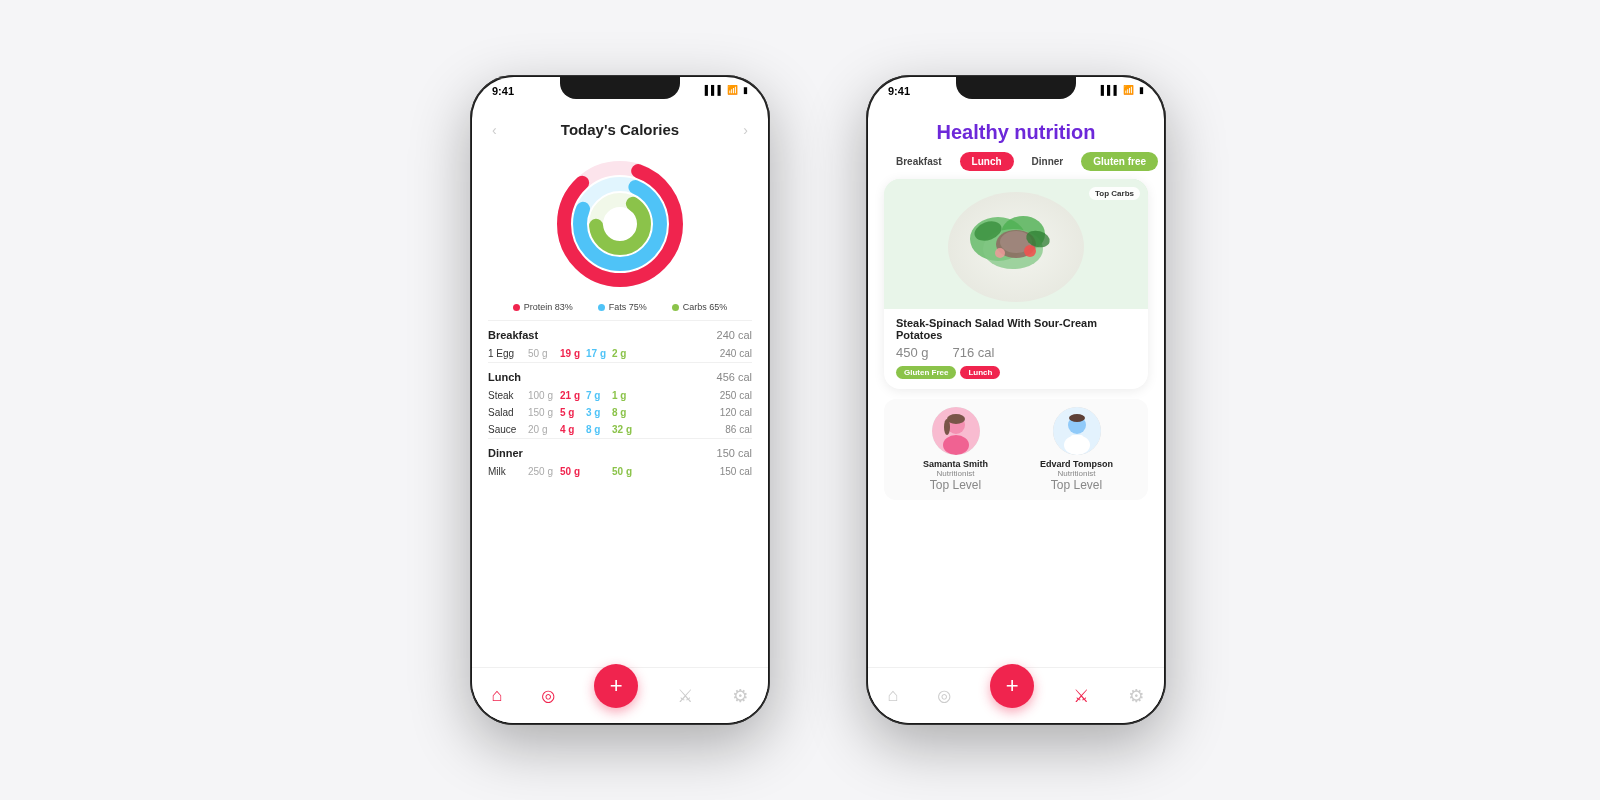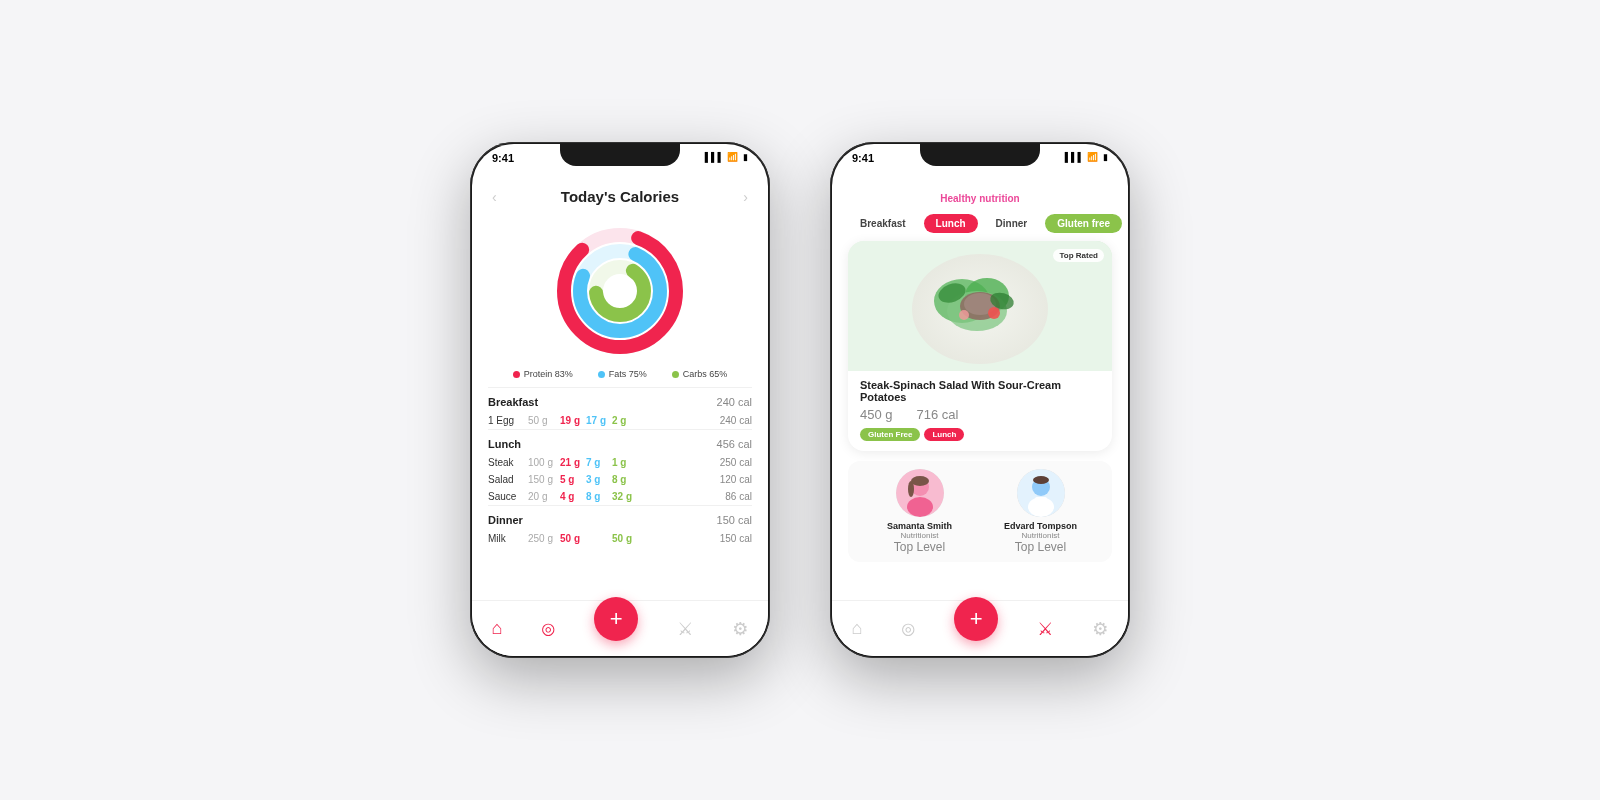--- a/index.html
+++ b/index.html
@@ -9,27 +9,28 @@
       background: #f5f5f7;
       display: flex;
       align-items: center;
       justify-content: center;
       font-family: -apple-system, BlinkMacSystemFont, 'Segoe UI', sans-serif;
       gap: 60px;
     }
 
     .phone {
       width: 300px;
-      height: 516px;
+      height: 650px;
       background: #1a1a1a;
       border-radius: 44px;
       padding: 2px;
       box-shadow: 0 20px 60px rgba(0,0,0,0.3), inset 0 0 0 1px #333;
       position: relative;
       flex-shrink: 0;
+      margin-left: 36px;
     }
 
     .phone-inner {
       width: 100%;
       height: 100%;
       background: #fff;
       border-radius: 42px;
       overflow: hidden;
       position: relative;
       display: flex;
@@ -159,21 +160,21 @@
     .macro-p { color: #f0244e; }
     .macro-f { color: #4fc3f7; }
     .macro-c { color: #8bc34a; }
     .meal-cal { color: #888; margin-left: auto; }
 
     
     .p2-header {
       padding: 4px 16px 8px;
       text-align: center;
     }
-    .p2-title { font-size: 10px; font-weight: 700; color: #ec4899; }
+    .p2-title { font-size: 20px; font-weight: 700; color: #6d28d9; }
 
     .filter-tabs {
       display: flex;
       gap: 6px;
       padding: 0 16px 8px;
       overflow-x: hidden;
     }
     .filter-tab {
       padding: 4px 12px;
       border-radius: 16px;
@@ -424,21 +425,21 @@
 
             <ellipse cx="148" cy="65" rx="20" ry="14" fill="#8d6e63" opacity="0.9"></ellipse>
             <ellipse cx="148" cy="63" rx="16" ry="11" fill="#a1887f" opacity="0.85"></ellipse>
 
             <circle cx="162" cy="72" r="6" fill="#ef5350" opacity="0.9"></circle>
             <circle cx="132" cy="74" r="5" fill="#ef9a9a" opacity="0.85"></circle>
 
             <ellipse cx="120" cy="52" rx="14" ry="9" fill="#388e3c" opacity="0.8" transform="rotate(-20 120 52)"></ellipse>
             <ellipse cx="170" cy="60" rx="12" ry="8" fill="#2e7d32" opacity="0.75" transform="rotate(15 170 60)"></ellipse>
           </svg>
-          <div class="top-rated-badge">Top Rated</div>
+          <div class="top-rated-badge">Top Carbs</div>
         </div>
         <div class="recipe-info">
           <div class="recipe-name">Steak-Spinach Salad With Sour-Cream Potatoes</div>
           <div class="recipe-meta">
             <span>450 g</span>
             <span>716 cal</span>
           </div>
           <div class="recipe-tags">
             <span class="recipe-tag tag-green">Gluten Free</span>
             <span class="recipe-tag tag-pink">Lunch</span>

